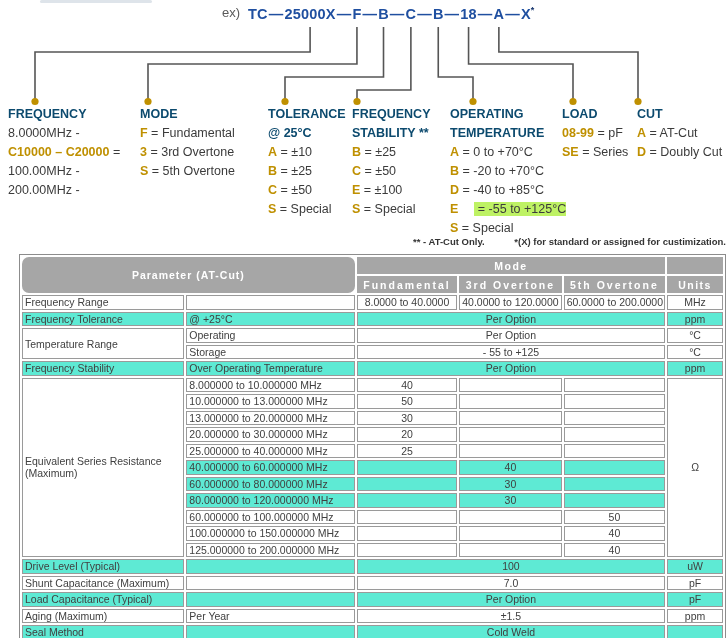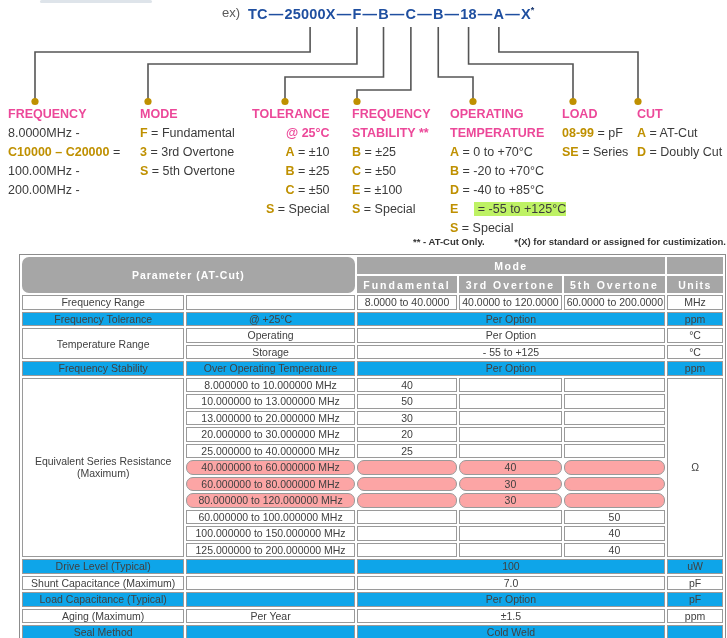--- a/index.html
+++ b/index.html
@@ -15,27 +15,27 @@
   .pn-prefix{font-size:13px;color:#5a5a5a;}
   .pn-code{font-size:14.5px;font-weight:bold;color:#1f4fa0;letter-spacing:.2px;white-space:nowrap;}
   .pn-code .pn-sep{margin:0 1px;}
   .pn-code sup{font-size:9px;color:#17366e;}
 
   
   #connector-svg{position:absolute;left:0;top:0;width:727px;height:250px;pointer-events:none;}
 
   
   .field-col{position:absolute;top:105px;font-size:12.5px;line-height:19px;white-space:nowrap;}
-  .field-title{color:#ec4899;font-weight:bold;}
+  .field-title{color:#0c4a6e;font-weight:bold;}
   .field-item .key{color:#bf9000;font-weight:bold;}
   .field-item .rest{color:#3b3b3b;}
   .field-item .rest.hl{background:#bef264;margin-left:16px;}
   .field-frequency{left:8px;}
   .field-mode{left:140px;}
-  .field-tolerance{left:252px;text-align:right;}
+  .field-tolerance{left:268px;}
   .field-frequency-stability{left:352px;}
   .field-operating-temperature{left:450px;}
   .field-load{left:562px;}
   .field-cut{left:637px;}
 
   
   .footnote-left{position:absolute;left:413px;top:236px;font-size:9.5px;font-weight:bold;color:#333;}
   .footnote-right{position:absolute;right:1px;top:236px;font-size:9.5px;font-weight:bold;color:#333;}
 
   
@@ -45,23 +45,23 @@
   table.spec th{background:#a6a6a6;color:#fff;font-size:10.5px;font-weight:bold;
                 text-align:center;padding:1px 0;height:15px;}
   th.h-param{letter-spacing:1px;border-radius:7px;}
   th.h-mode{letter-spacing:1.5px;}
   th.h-modecol{letter-spacing:2px;}
   th.h-units{letter-spacing:1.5px;}
   table.spec td{border:1px solid #9a9a9a;font-size:10.5px;color:#404040;
                 height:12.5px;padding:0 2px;text-align:center;vertical-align:middle;
                 overflow:hidden;white-space:nowrap;}
   table.spec td.wrap{white-space:normal;line-height:12px;}
-  table.spec td.left{text-align:center;}
-  table.spec tr.shade td{background:#0ea5e9;}
-  table.spec tr.stripe td{background:#fca5a5;border-radius:7px;}
+  table.spec td.left{text-align:left;}
+  table.spec tr.shade td{background:#5eead4;}
+  table.spec tr.stripe td{background:#5eead4;}
   table.spec td.nobg{background:#fff;}
 </style>
 </head>
 <body>
 
 <div id="page">
 
   <div class="top-artifact"></div>
 
   <svg id="connector-svg">

